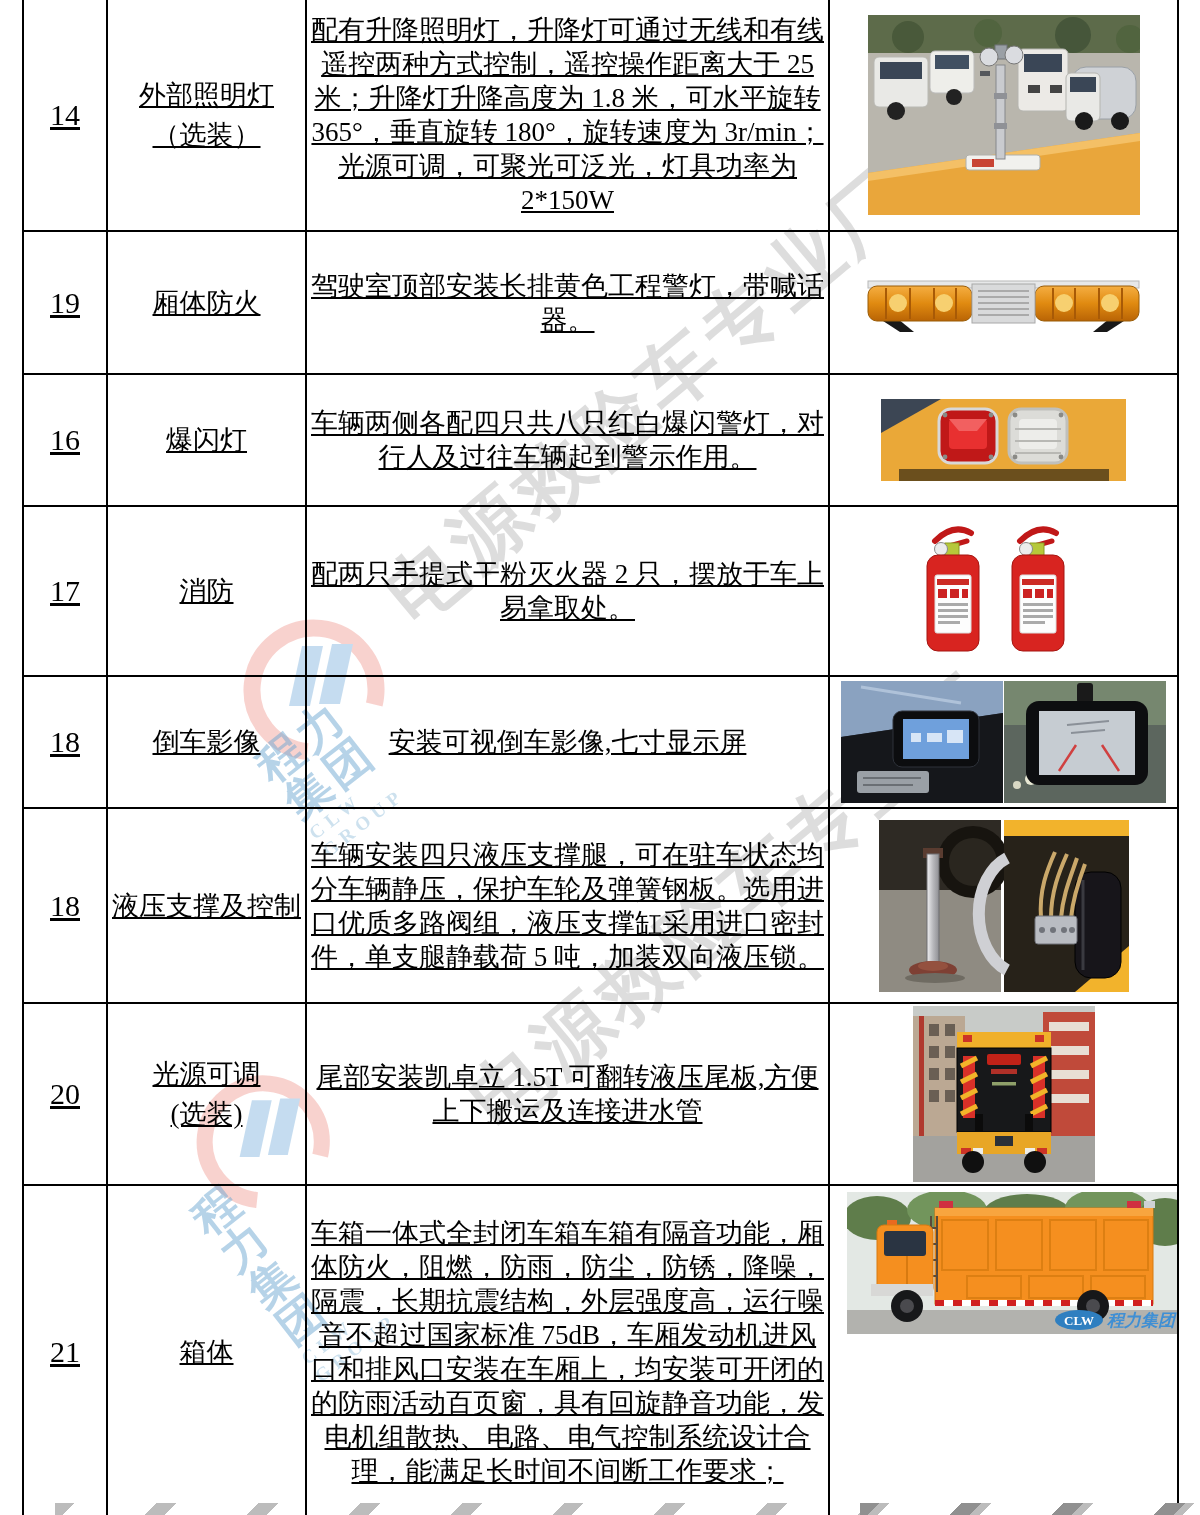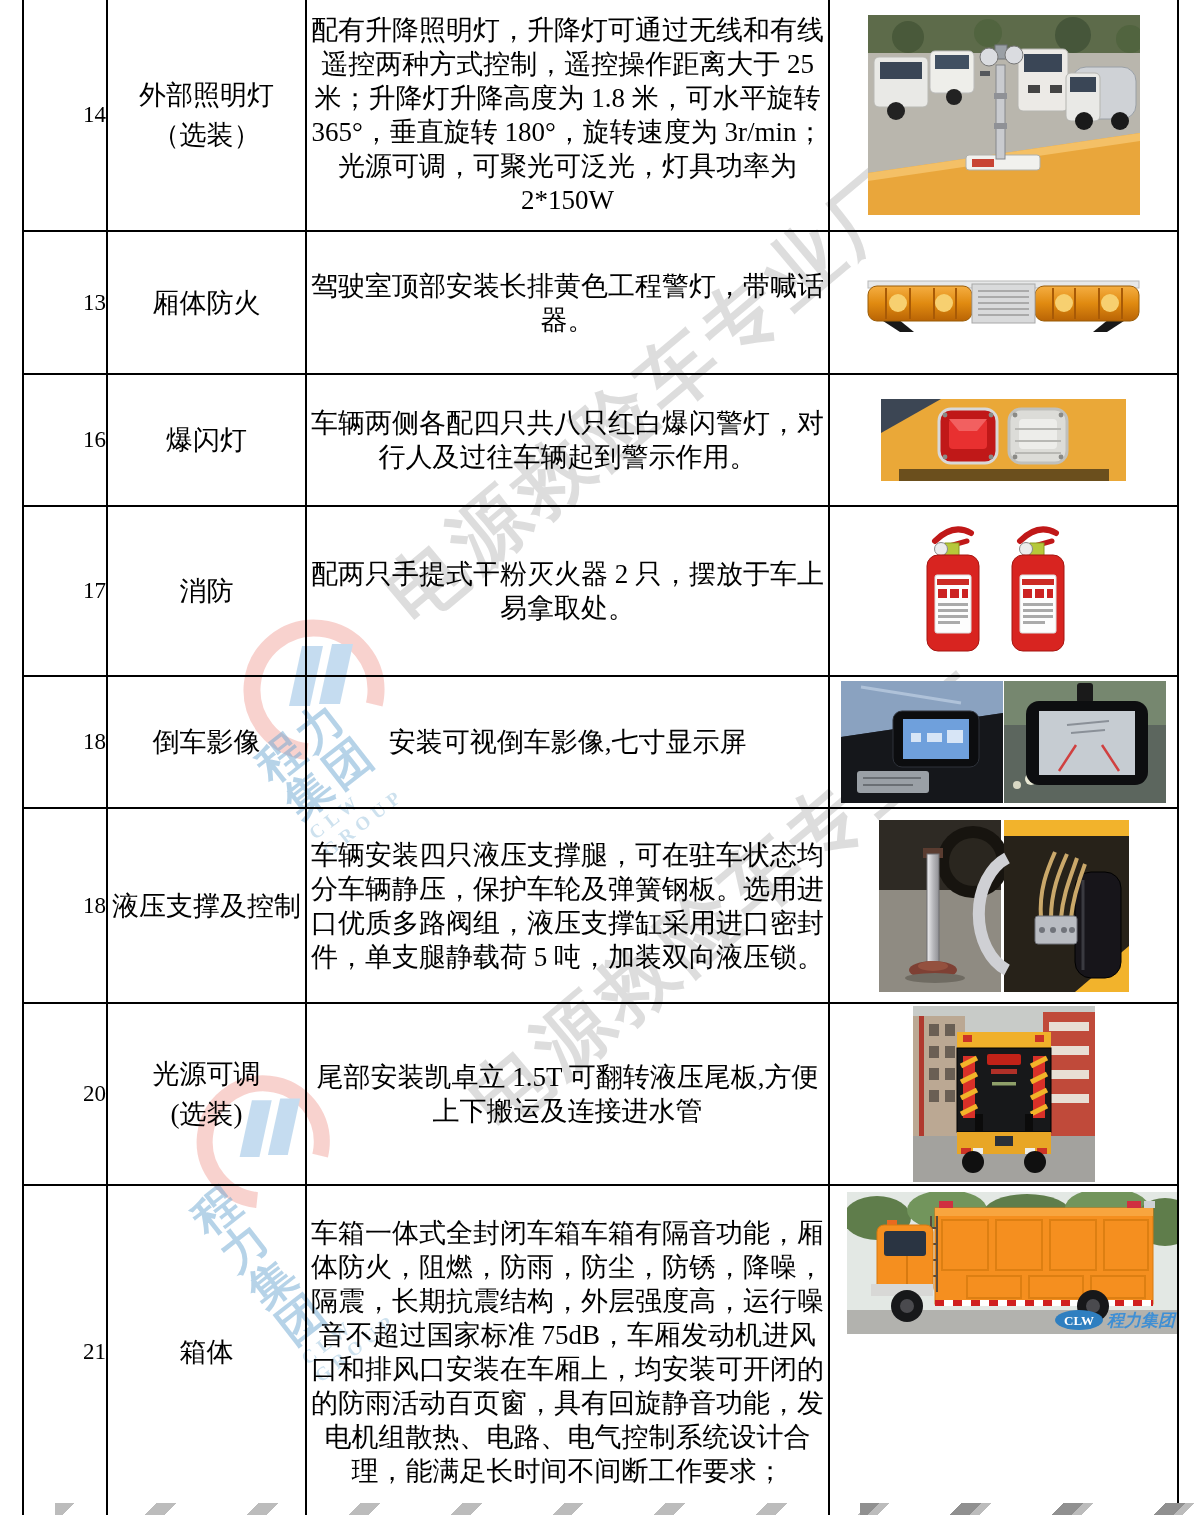--- a/index.html
+++ b/index.html
@@ -38,22 +38,22 @@
   .hatch-dark {
     position:absolute; left:860px; top:1503px; width:335px; height:12px; z-index:4;
     background:repeating-linear-gradient(135deg,#909090 0 14px,rgba(0,0,0,0) 14px 72px);
   }
 
   
   table.spec {
     position:absolute; left:22px; top:-2px; width:1155px;
     border-collapse:collapse; table-layout:fixed; z-index:2;
   }
-  table.spec td { border:2px solid #000; padding:0; vertical-align:middle; background:transparent; }
-  td.no   { text-align:right; font-size:23px; }
+  table.spec td { border:2px solid #000; padding:0; vertical-align:middle; background:transparent;text-decoration:underline; }
+  td.no   { text-align:center; font-size:30px; }
   td.name { text-align:center; font-size:27px; line-height:40px; white-space:pre-line; }
   td.desc { text-align:center; font-size:27px; line-height:34px; padding:2px 12px; }
   td.imgcell { text-align:center; }
   td.imgcell svg { display:inline-block; vertical-align:middle; }
 </style>
 </head>
 <body>
 
 <div class="page">
 
@@ -133,21 +133,21 @@
             <rect x="127" y="30" width="12" height="14" fill="#9aa0a6" stroke="#6e7277"></rect>
             <circle cx="121" cy="42" r="9" fill="#dadce0" stroke="#777"></circle>
             <circle cx="146" cy="40" r="9" fill="#dadce0" stroke="#777"></circle>
             <rect x="112" y="56" width="10" height="5" fill="#55585c"></rect>
           </g>
         </svg>
       </td>
     </tr>
 
     <tr style="height:143px">
-      <td class="no">13</td>
+      <td class="no">19</td>
       <td class="name">厢体防火</td>
       <td class="desc">驾驶室顶部安装长排黄色工程警灯，带喊话器。</td>
       <td class="imgcell">
         <svg width="275" height="64" viewBox="0 0 275 64">
           <defs>
             <linearGradient id="amber" x1="0" y1="0" x2="0" y2="1">
               <stop offset="0" stop-color="#f5ae42"></stop>
                   <stop offset="0.5" stop-color="#e08a10"></stop>
                   <stop offset="1" stop-color="#b96405"></stop>
             </linearGradient>

